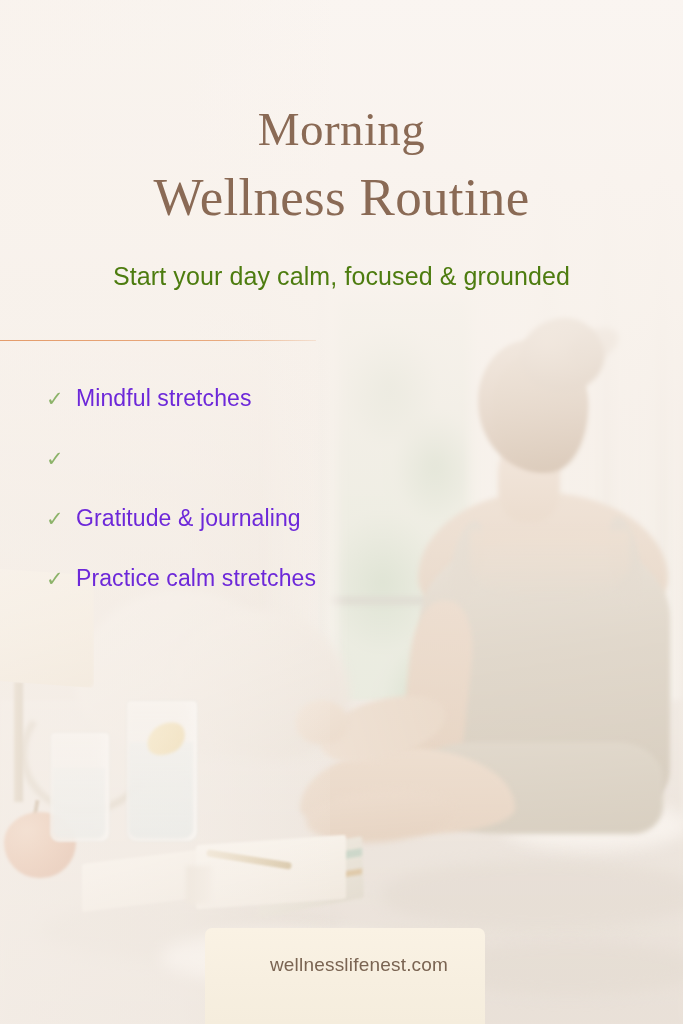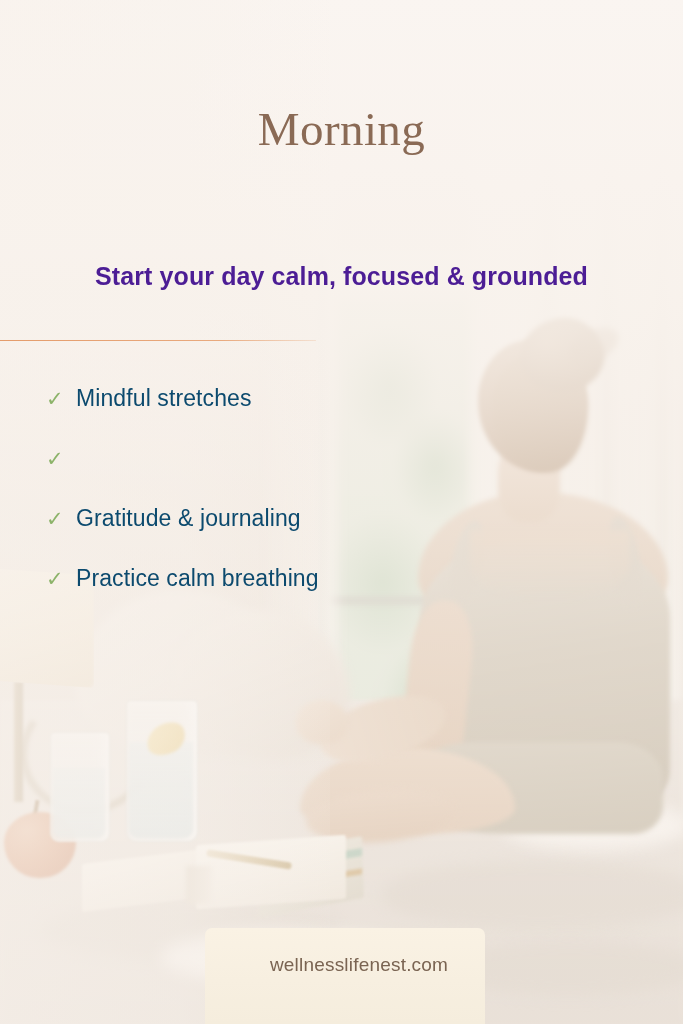--- a/index.html
+++ b/index.html
@@ -204,30 +204,30 @@
   .content{position:absolute;inset:0;}
 
   .title{position:absolute;left:0;right:0;top:106px;text-align:center;
          font-family:"Liberation Serif",serif;
          color:#8A6A55;line-height:1.0;}
   .title .l1{display:block;font-size:47px;letter-spacing:.4px;}
   .title .l2{display:block;font-size:53px;letter-spacing:.3px;margin-top:18px;}
 
   .subtitle{position:absolute;left:0;right:0;top:262px;text-align:center;
          font-family:"Liberation Sans",sans-serif;
-         font-size:25px;color:#4c1d95;letter-spacing:.1px;font-weight:bold;}
+         font-size:25px;color:#4d7c0f;letter-spacing:.1px;}
 
   .divider{position:absolute;left:0;top:340px;width:316px;height:1px;
          background:linear-gradient(90deg,#E49C6B 0%,#E9AA7E 70%,rgba(233,170,126,.25) 100%);}
 
   .checklist{position:absolute;left:46px;top:370px;width:420px;}
   .check-item{display:flex;align-items:center;height:56px;margin-bottom:4px;}
   .check-mark{width:30px;flex:0 0 30px;color:#8CB369;font-size:21px;line-height:1;}
   .check-text{font-family:"Liberation Sans",sans-serif;
-         font-size:23px;color:#0c4a6e;letter-spacing:.1px;white-space:nowrap;}
+         font-size:23px;color:#6d28d9;letter-spacing:.1px;white-space:nowrap;}
 
   .footer-badge{position:absolute;left:205px;top:928px;width:280px;height:96px;
          border-radius:7px 7px 0 0;
          background:linear-gradient(180deg,#FAF2E4 0%,#F7EFE0 55%,#F5EDDD 100%);
          display:flex;align-items:flex-start;justify-content:center;
          padding-top:26px;box-sizing:border-box;}
   .footer-url{font-family:"Liberation Sans",sans-serif;
          font-size:19px;color:#7A6452;letter-spacing:.2px;margin-left:28px;}
 </style>
 </head>
@@ -298,41 +298,42 @@
     <div class="pen"></div>
   </div>
 
   <div class="veil"></div>
   <div class="veil-left"></div>
 
   <div class="content">
 
     <div class="title">
       <span class="l1">Morning</span>
+      <span class="l2">Wellness Routine</span>
     </div>
 
     <div class="subtitle">Start your day calm, focused &amp; grounded</div>
 
     <div class="divider"></div>
 
     <div class="checklist">
       <div class="check-item">
         <span class="check-mark">✓</span>
         <span class="check-text">Mindful stretches</span>
       </div>
       <div class="check-item">
         <span class="check-mark">✓</span>
       </div>
       <div class="check-item">
         <span class="check-mark">✓</span>
         <span class="check-text">Gratitude &amp; journaling</span>
       </div>
       <div class="check-item">
         <span class="check-mark">✓</span>
-        <span class="check-text">Practice calm breathing</span>
+        <span class="check-text">Practice calm stretches</span>
       </div>
     </div>
 
     <div class="footer-badge">
       <span class="footer-url">wellnesslifenest.com</span>
     </div>
 
   </div>
 </div>
 

